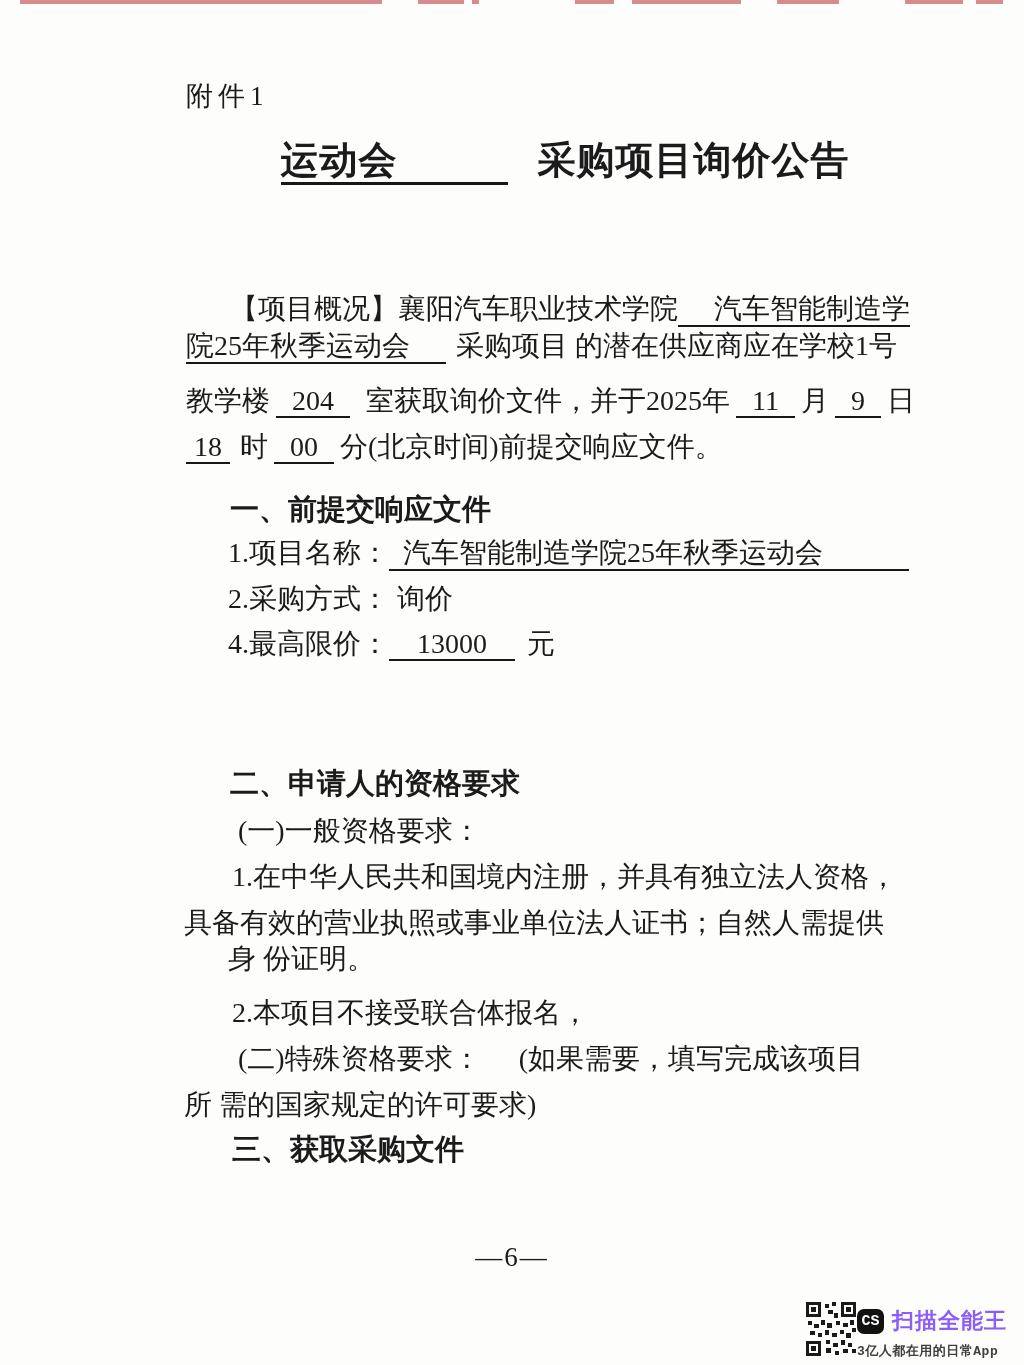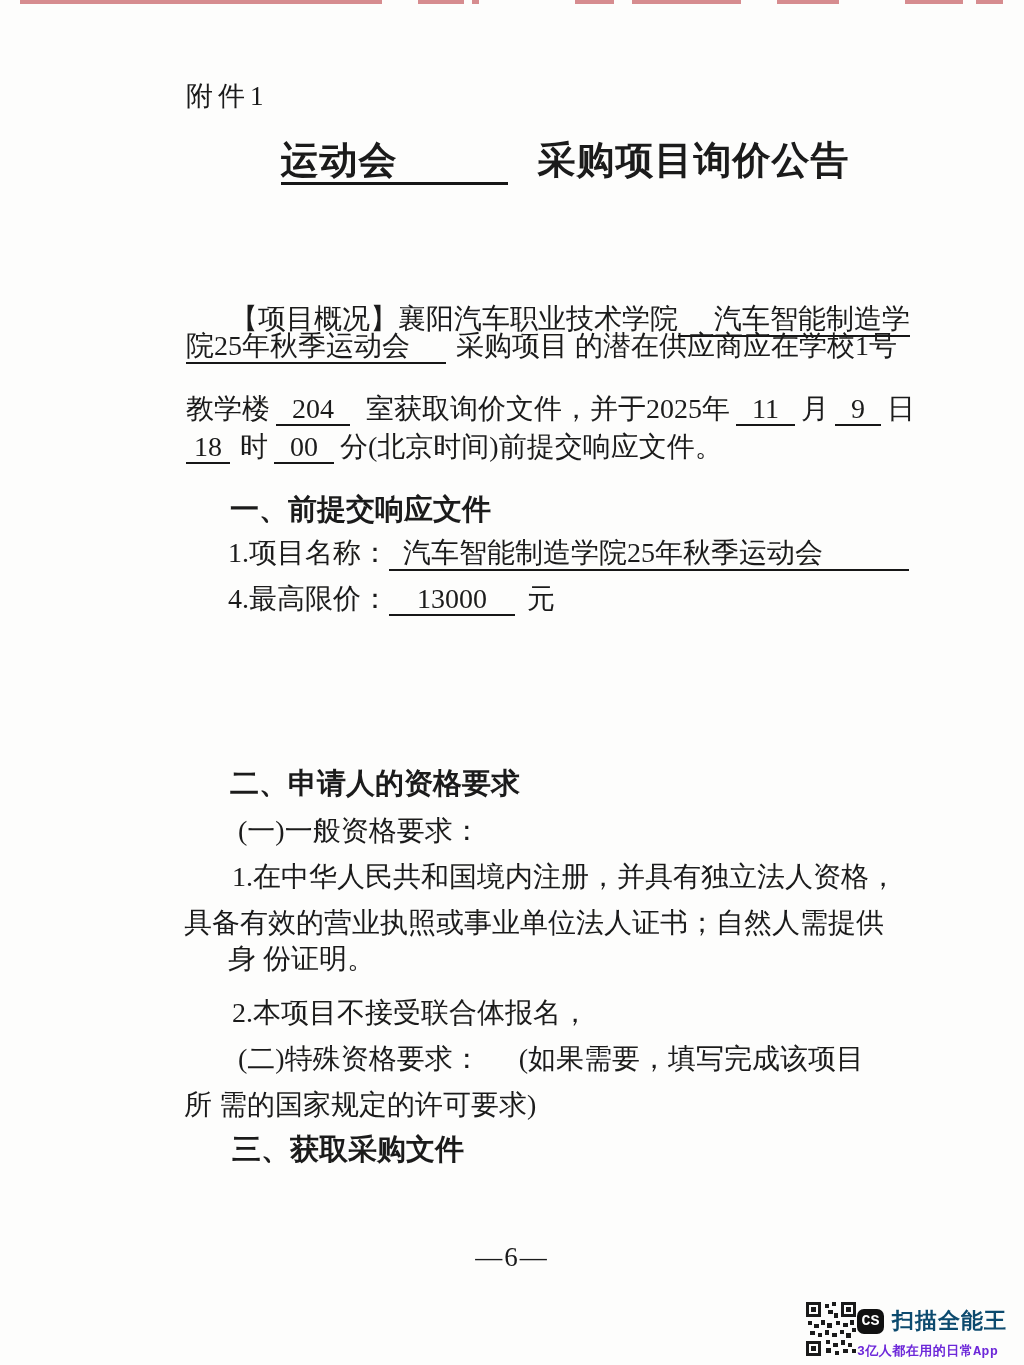--- a/index.html
+++ b/index.html
@@ -39,22 +39,22 @@
   
   .pageno{top:1242px;left:0;width:1024px;text-align:center;font-size:27px;letter-spacing:2px;}
   
   .wm{top:1302px;left:806px;display:flex;gap:1px;align-items:flex-start;
       font-family:Liberation Mono, monospace;}
   .wm-right{padding-top:4px;}
   .wm-row{display:flex;align-items:center;gap:8px;}
   .cs-logo{width:27px;height:25px;background:#111;color:#fff;border-radius:7px;
            display:flex;align-items:center;justify-content:center;
            font-size:15px;font-weight:bold;letter-spacing:0;}
-  .wm-name{font-size:22px;font-weight:bold;color:#0c4a6e;letter-spacing:1px;}
-  .wm-tag{font-size:13px;font-weight:bold;color:#6d28d9;margin-top:6px;letter-spacing:.5px;}
+  .wm-name{font-size:22px;font-weight:bold;color:#8b5cf6;letter-spacing:1px;}
+  .wm-tag{font-size:13px;font-weight:bold;color:#404040;margin-top:6px;letter-spacing:.5px;}
 </style>
 </head>
 <body>
 
 <div>
   <span class="edge-dash" style="left:20px;width:362px;"></span>
   <span class="edge-dash" style="left:418px;width:46px;"></span>
   <span class="edge-dash" style="left:472px;width:7px;"></span>
   <span class="edge-dash" style="left:575px;width:39px;"></span>
   <span class="edge-dash" style="left:632px;width:109px;"></span>
@@ -62,32 +62,33 @@
   <span class="edge-dash" style="left:905px;width:58px;"></span>
   <span class="edge-dash" style="left:976px;width:27px;"></span>
 </div>
 
 <div class="abs attachment">附件1</div>
 
 <h1 class="abs title">
   <div><span class="u t-u2">运动会</span><span class="t-suffix">采购项目询价公告</span></div>
 </h1>
 
-<div class="line" style="top:302px;left:230px;"><span>【项目概况】襄阳汽车职业技术学院</span><span class="u ov-u1">汽车智能制造学</span></div>
+<div class="line" style="top:292px;left:230px;"><span>【项目概况】襄阳汽车职业技术学院</span><span class="u ov-u1">汽车智能制造学</span></div>
 
 <div class="line" style="top:329px;left:186px;"><span class="u ov-u2">院25年秋季运动会</span><span class="gap-l">采购项目 的潜在供应商应在学校1号</span></div>
 
-<div class="line" style="top:392px;left:186px;"><span>教学楼</span><span class="u blank-num">204</span><span class="gap-l">室获取询价文件，并于2025年</span><span class="u blank-num">11</span><span>月</span><span class="u blank-num">9</span><span>日</span></div>
+<div class="line" style="top:384px;left:186px;"><span>教学楼</span><span class="u blank-num">204</span><span class="gap-l">室获取询价文件，并于2025年</span><span class="u blank-num">11</span><span>月</span><span class="u blank-num">9</span><span>日</span></div>
 
 <div class="line" style="top:430px;left:186px;"><span class="u" style="padding:0 8px;">18</span><span class="gap-l">时</span><span class="u blank-num">00</span><span>分(北京时间)前提交响应文件。</span></div>
 
 <div class="line heading" style="top:492px;left:230px;">一、前提交响应文件</div>
 
 <div class="items">
   <div class="item"><span>1.项目名称：</span><span class="u val-name">汽车智能制造学院25年秋季运动会</span><span></span></div>
+  <div class="item"><span>2.采购方式：</span><span class="plain-val">询价</span><span></span></div>
   <div class="item"><span>4.最高限价：</span><span class="u val-num">13000</span><span class="sfx">元</span></div>
 </div>
 
 <div class="line heading" style="top:766px;left:230px;">二、申请人的资格要求</div>
 
 <div class="line" style="top:814px;left:238px;">(一)一般资格要求：</div>
 
 <div class="line" style="top:860px;left:232px;">1.在中华人民共和国境内注册，并具有独立法人资格，</div>
 <div class="line" style="top:906px;left:184px;">具备有效的营业执照或事业单位法人证书；自然人需提供</div>
 <div class="line" style="top:942px;left:184px;margin-left:44px;">身 份证明。</div>

